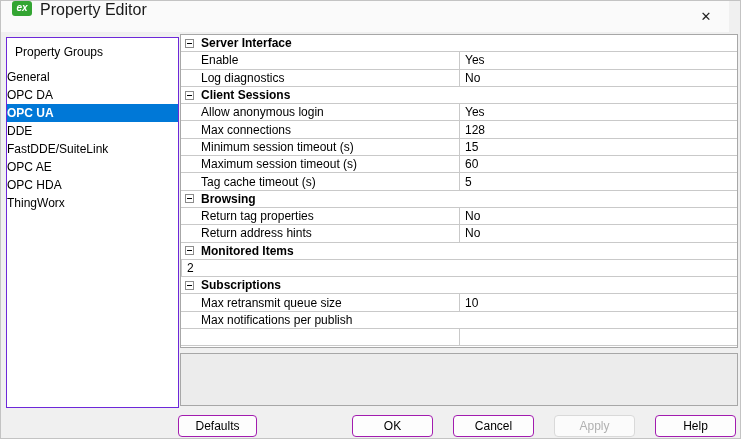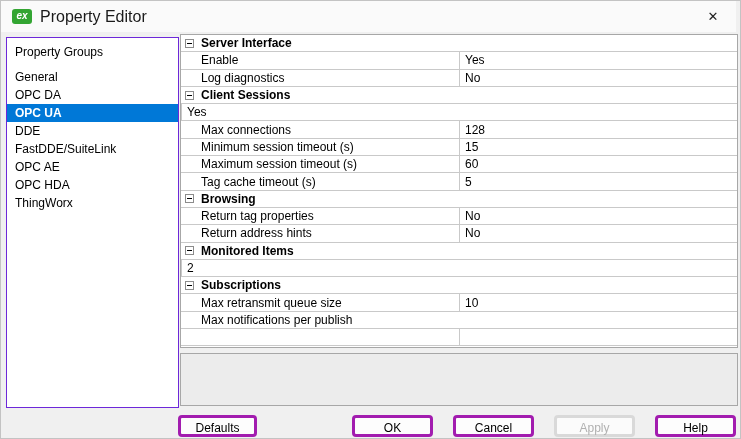--- a/index.html
+++ b/index.html
@@ -12,23 +12,23 @@
     overflow: hidden;
   }
   .dialog {
     position: relative;
     width: 741px; height: 439px;
     background: #f0f0f0;
     border: 1px solid #c3c3c3;
   }
   
   .titlebar {
-    position: absolute; left: 0; top: 0; right: 4px; height: 31px;
+    position: absolute; left: 0; top: 0; right: 11px; height: 31px;
     background: #fafafa;
-    display: flex; align-items: center;
+    display: flex; align-items: flex-start;
   }
   .app-icon {
     margin-left: 11px;
     width: 20px; height: 15px;
     border-radius: 3px;
     color: #fff;
     font-weight: bold;
     font-style: italic;
     font-size: 10px;
     line-height: 14px;
@@ -47,21 +47,20 @@
   .sidebar {
     position: absolute; left: 5px; top: 36px;
     width: 173px; height: 371px;
     background: #fff;
     border: 1px solid #6d28d9;
     overflow: hidden;
   }
   .sidebar-header { padding: 7px 8px 9px 8px; color: #000; }
   .sidebar-item {
     height: 18px; line-height: 18px;
-    padding-left: 8px;
     white-space: nowrap;
   }
   .sidebar-item.selected { color: #fff; font-weight: bold; }
   
   .grid {
     position: absolute; left: 179px; top: 33px;
     width: 558px; height: 314px;
     background: #fff;
     border: 1px solid #a7a7a7;
     display: flex; flex-direction: column;
@@ -96,21 +95,21 @@
     position: absolute; left: 179px; top: 352px;
     width: 558px; height: 53px;
     background: #ececec;
     border: 1px solid #a7a7a7;
   }
   
   .btn {
     position: absolute; top: 414px;
     height: 22px;
     background: #fdfdfd;
-    border: 3px solid #a21caf;
+    border: 1px solid #a21caf;
     border-radius: 4px;
     font-family: "Liberation Sans", sans-serif;
     font-size: 12px;
     color: #000;
     text-align: center;
     line-height: 20px;
   }
   .btn-defaults { left: 177px; width: 79px; }
   .btn-cluster {
     position: absolute; top: 414px; right: 4px;
@@ -165,20 +164,21 @@
       <div class="grid-row header-row">
         <span class="collapse-box">
           <svg width="9" height="9" viewBox="0 0 9 9">
             <rect x="0.5" y="0.5" width="8" height="8" fill="#ffffff" stroke="#8c8c8c"></rect>
             <line x1="2" y1="4.5" x2="7" y2="4.5" stroke="#000" stroke-width="1"></line>
           </svg>
         </span>
         <span class="hdr-label">Client Sessions</span>
       </div>
       <div class="grid-row">
+        <div class="cell-label">Allow anonymous login</div>
         <div class="cell-value">Yes</div>
       </div>
       <div class="grid-row">
         <div class="cell-label">Max connections</div>
         <div class="cell-value">128</div>
       </div>
       <div class="grid-row">
         <div class="cell-label">Minimum session timeout (s)</div>
         <div class="cell-value">15</div>
       </div>

